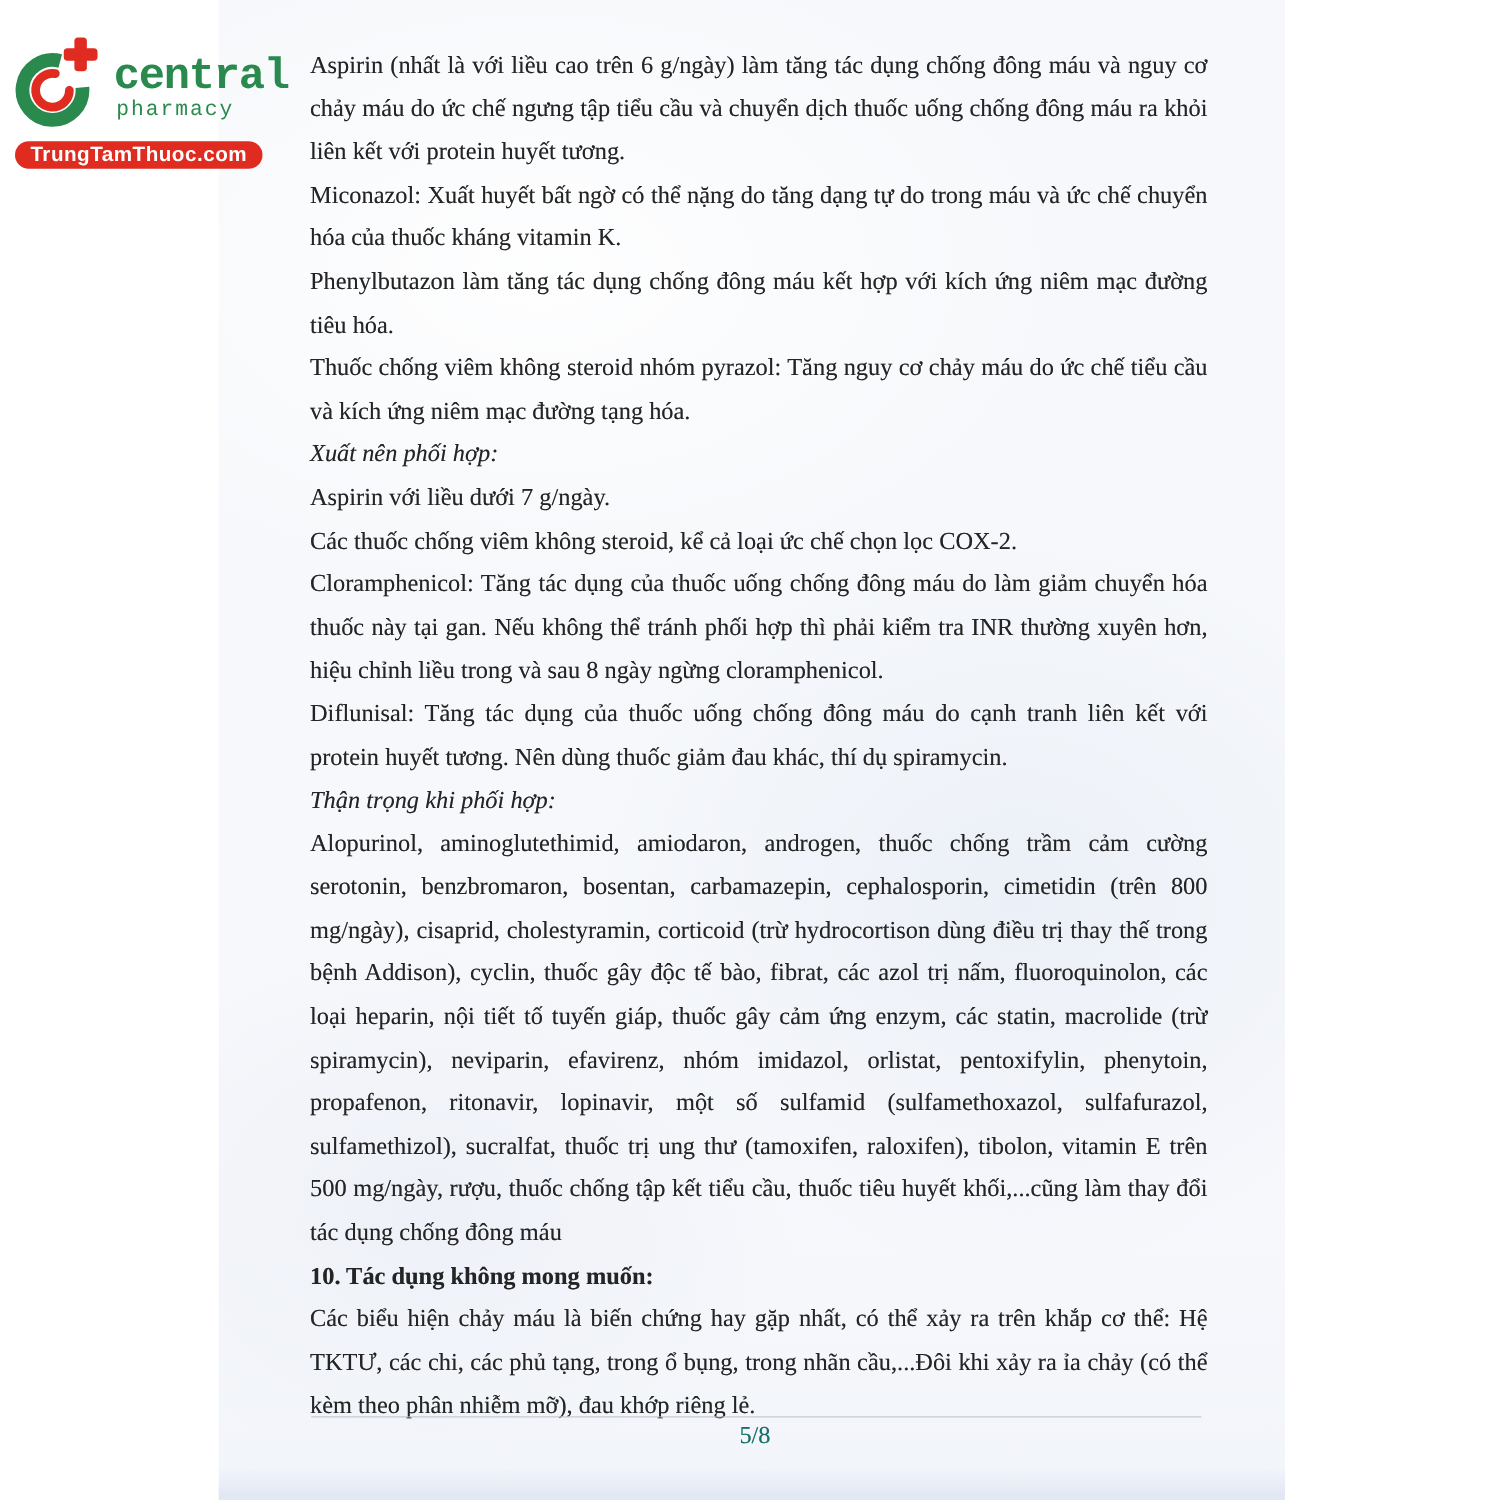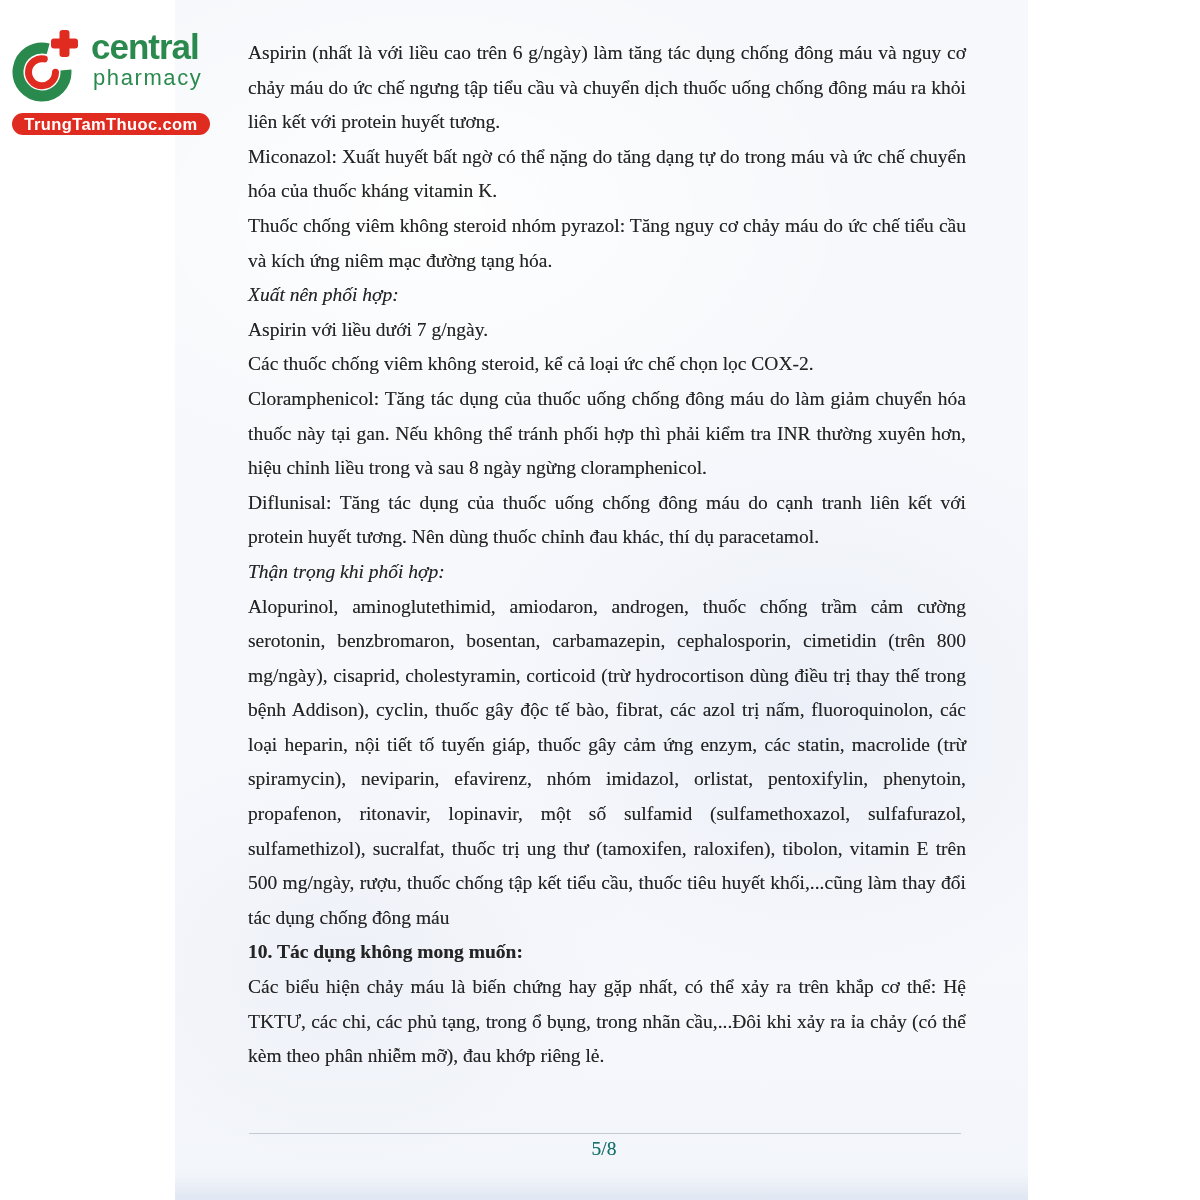--- a/index.html
+++ b/index.html
@@ -19,23 +19,23 @@
   .scan-bottom-band {
     position:absolute; left:0; bottom:0; width:100%; height:26px;
     background:linear-gradient(180deg, rgba(222,229,241,0) 0%, #dfe6f2 85%);
     opacity:.85;
   }
 
   
   .logo { position:absolute; left:12px; top:28px; width:218px; }
   .logo-top { display:flex; align-items:flex-start; }
   .logo-mark { width:70px; height:76px; flex:0 0 auto; }
-  .logo-words { margin-left:9px; margin-top:4px; font-family:Liberation Sans, sans-serif; }
+  .logo-words { margin-left:9px; margin-top:18px; font-family:Liberation Mono, monospace; }
   .logo-brand { font-size:35px; font-weight:700; letter-spacing:-1px; line-height:30px; }
-  .logo-sub   { font-size:22px; font-weight:400; letter-spacing:1.6px; margin-top:3px; margin-left:2px; }
+  .logo-sub   { font-size:17px; font-weight:400; letter-spacing:1.6px; margin-top:3px; margin-left:2px; }
   .logo-badge {
     margin-top:9px; width:198px; height:22px; border-radius:12px;
     color:#ffffff; font-family:"Liberation Sans", sans-serif;
     font-size:16.5px; font-weight:700; letter-spacing:.4px;
     display:flex; align-items:center; justify-content:center;
   }
 
   
   .doc-content {
     position:absolute; left:248px; top:36px; width:718px;
@@ -77,26 +77,27 @@
         <div class="logo-brand" style="color:#2a8a4e;">central</div>
         <div class="logo-sub" style="color:#2a8a4e;">pharmacy</div>
       </div>
     </div>
     <div class="logo-badge" style="background:#e02b20;">TrungTamThuoc.com</div>
   </div>
 
   <div class="doc-content">
     <p>Aspirin (nhất là với liều cao trên 6 g/ngày) làm tăng tác dụng chống đông máu và nguy cơ chảy máu do ức chế ngưng tập tiểu cầu và chuyển dịch thuốc uống chống đông máu ra khỏi liên kết với protein huyết tương.</p>
     <p>Miconazol: Xuất huyết bất ngờ có thể nặng do tăng dạng tự do trong máu và ức chế chuyển hóa của thuốc kháng vitamin K.</p>
+    <p>Phenylbutazon làm tăng tác dụng chống đông máu kết hợp với kích ứng niêm mạc đường tiêu hóa.</p>
     <p>Thuốc chống viêm không steroid nhóm pyrazol: Tăng nguy cơ chảy máu do ức chế tiểu cầu và kích ứng niêm mạc đường tạng hóa.</p>
     <p class="p-italic">Xuất nên phối hợp:</p>
     <p>Aspirin với liều dưới 7 g/ngày.</p>
     <p>Các thuốc chống viêm không steroid, kể cả loại ức chế chọn lọc COX-2.</p>
     <p>Cloramphenicol: Tăng tác dụng của thuốc uống chống đông máu do làm giảm chuyển hóa thuốc này tại gan. Nếu không thể tránh phối hợp thì phải kiểm tra INR thường xuyên hơn, hiệu chỉnh liều trong và sau 8 ngày ngừng cloramphenicol.</p>
-    <p>Diflunisal: Tăng tác dụng của thuốc uống chống đông máu do cạnh tranh liên kết với protein huyết tương. Nên dùng thuốc chỉnh đau khác, thí dụ paracetamol.</p>
+    <p>Diflunisal: Tăng tác dụng của thuốc uống chống đông máu do cạnh tranh liên kết với protein huyết tương. Nên dùng thuốc giảm đau khác, thí dụ spiramycin.</p>
     <p class="p-italic">Thận trọng khi phối hợp:</p>
     <p>Alopurinol, aminoglutethimid, amiodaron, androgen, thuốc chống trầm cảm cường serotonin, benzbromaron, bosentan, carbamazepin, cephalosporin, cimetidin (trên 800 mg/ngày), cisaprid, cholestyramin, corticoid (trừ hydrocortison dùng điều trị thay thế trong bệnh Addison), cyclin, thuốc gây độc tế bào, fibrat, các azol trị nấm, fluoroquinolon, các loại heparin, nội tiết tố tuyến giáp, thuốc gây cảm ứng enzym, các statin, macrolide (trừ spiramycin), neviparin, efavirenz, nhóm imidazol, orlistat, pentoxifylin, phenytoin, propafenon, ritonavir, lopinavir, một số sulfamid (sulfamethoxazol, sulfafurazol, sulfamethizol), sucralfat, thuốc trị ung thư (tamoxifen, raloxifen), tibolon, vitamin E trên 500 mg/ngày, rượu, thuốc chống tập kết tiểu cầu, thuốc tiêu huyết khối,...cũng làm thay đổi tác dụng chống đông máu</p>
     <p class="p-bold">10. Tác dụng không mong muốn:</p>
     <p>Các biểu hiện chảy máu là biến chứng hay gặp nhất, có thể xảy ra trên khắp cơ thể: Hệ TKTƯ, các chi, các phủ tạng, trong ổ bụng, trong nhãn cầu,...Đôi khi xảy ra ỉa chảy (có thể kèm theo phân nhiễm mỡ), đau khớp riêng lẻ.</p>
   </div>
 
   <div class="footer-rule"></div>
   <div class="page-num">5/8</div>
 
 </div>

